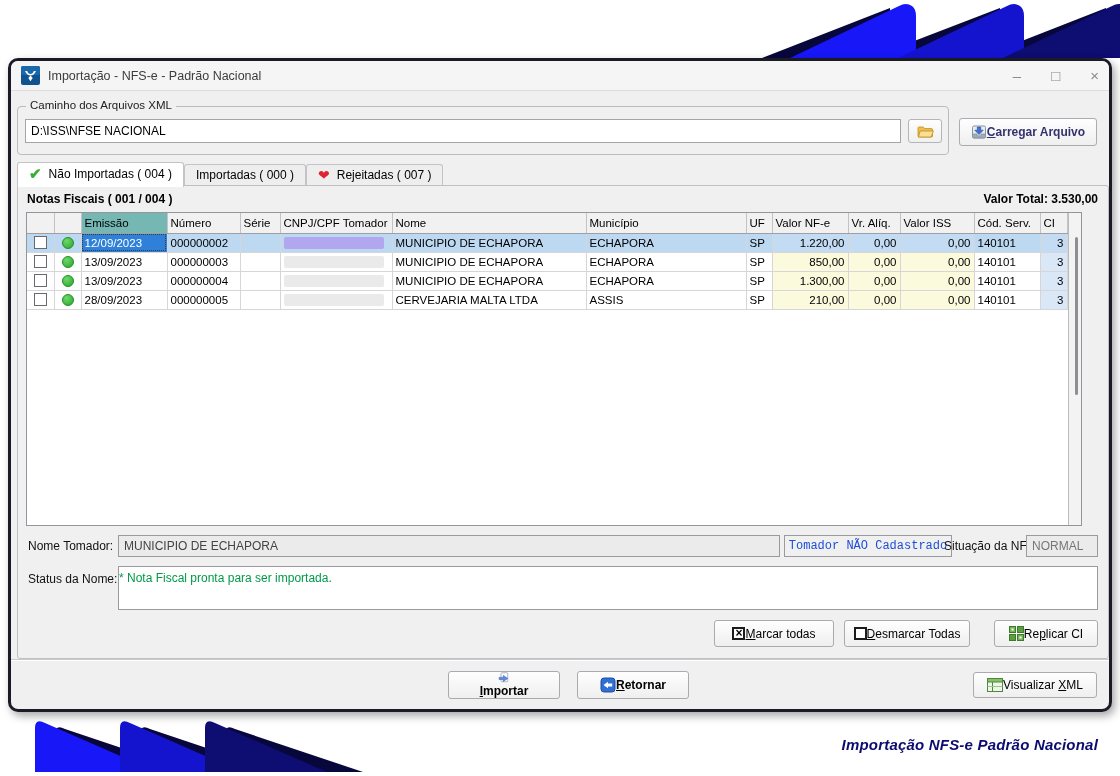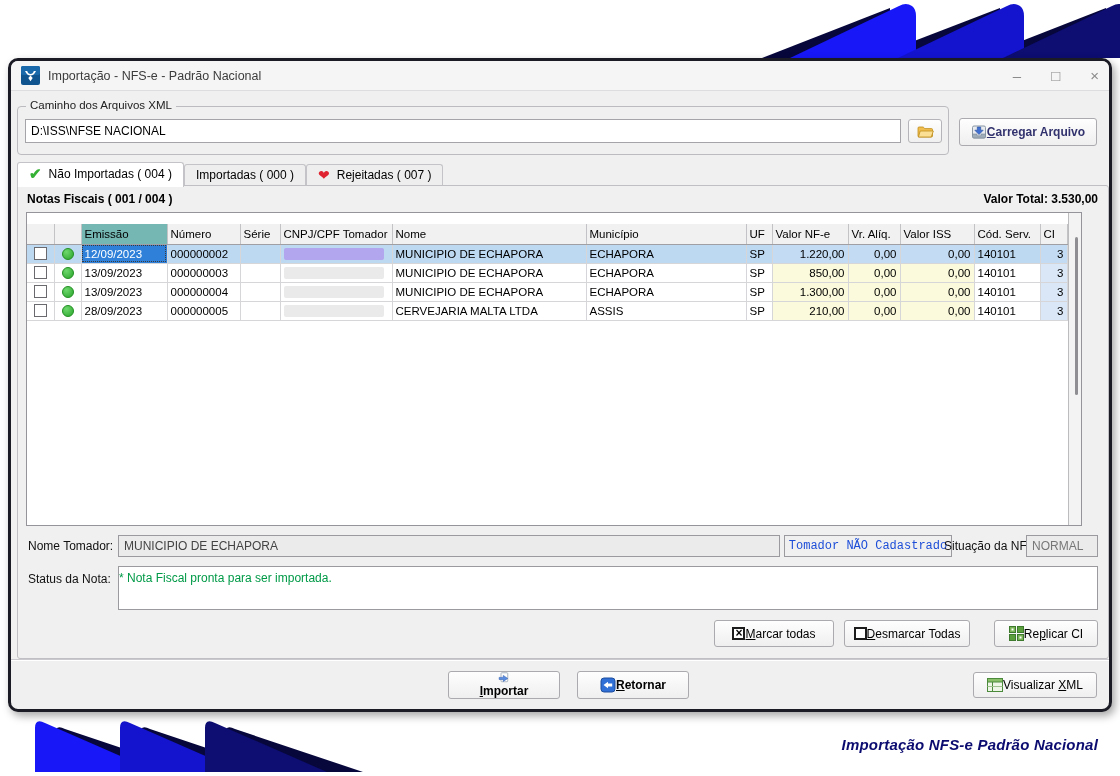--- a/index.html
+++ b/index.html
@@ -74,21 +74,21 @@
     border:1px solid #c0c0c4; border-radius:0 3px 3px 3px; background:#f0f0f0; z-index:2;
   }
   .notas-title { position:absolute; left:9px; top:6px; font-weight:bold; font-size:12px; }
   .valor-total { position:absolute; right:10px; top:6px; font-weight:bold; font-size:12px; }
 
   .grid {
     position:absolute; left:8px; top:26px; width:1056px; height:314px;
     border:1px solid #94949a; background:#fff; display:flex; overflow:hidden;
   }
   .grid-main { flex:1; background:#fff; }
-  .grid-table { width:1040px; border-collapse:collapse; table-layout:fixed; font-size:11.5px;margin-top:11px; }
+  .grid-table { width:1040px; border-collapse:collapse; table-layout:fixed; font-size:11.5px; }
   .grid-table th {
     background:#f1f1f1; font-weight:normal; text-align:left; padding:1px 3px; height:20px;
     border-right:1px solid #c3c3c6; border-bottom:1px solid #9f9fa4; white-space:nowrap; overflow:hidden;
     cursor:pointer;
   }
   .grid-table th.teal { background:#74b7b3; }
   .grid-table td {
     height:19px; padding:0 3px; border-right:1px solid #d6d6d9; border-bottom:1px solid #d6d6d9;
     white-space:nowrap; overflow:hidden;
   }
@@ -341,21 +341,21 @@
 
     <div class="row-tomador">
       <span class="lbl lbl1">Nome Tomador:</span>
       <input class="tomador-input" readonly="" value="MUNICIPIO DE ECHAPORA" style="">
       <div class="badge-red">Tomador NÃO Cadastrado</div>
       <span class="lbl lbl2">Situação da NF:</span>
       <div class="situacao-box">NORMAL</div>
     </div>
 
     <div class="row-status">
-      <span class="lbl lbl1">Status da Nota:</span>
+      <span class="lbl lbl1">Status da Nome:</span>
       <div class="status-box">
         <span class="status-text">* Nota Fiscal pronta para ser importada.</span>
       </div>
     </div>
 
     <div class="sel-buttons">
       <button class="btn marcar-btn">
         <span class="box-x">×</span>
         <span><u>M</u>arcar todas</span>
       </button>

